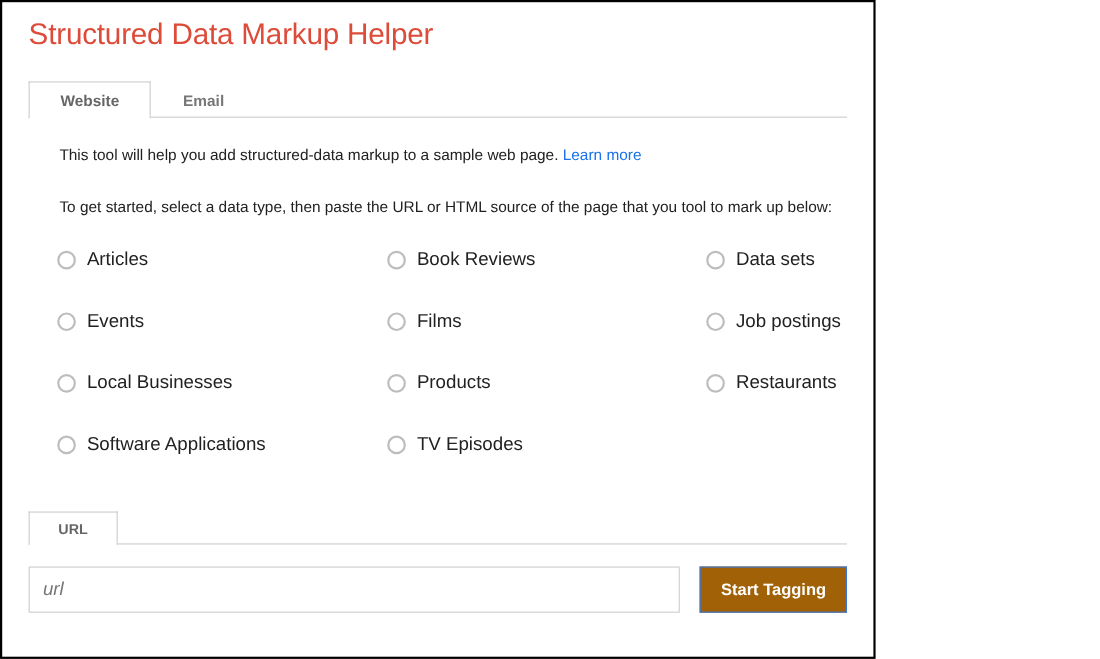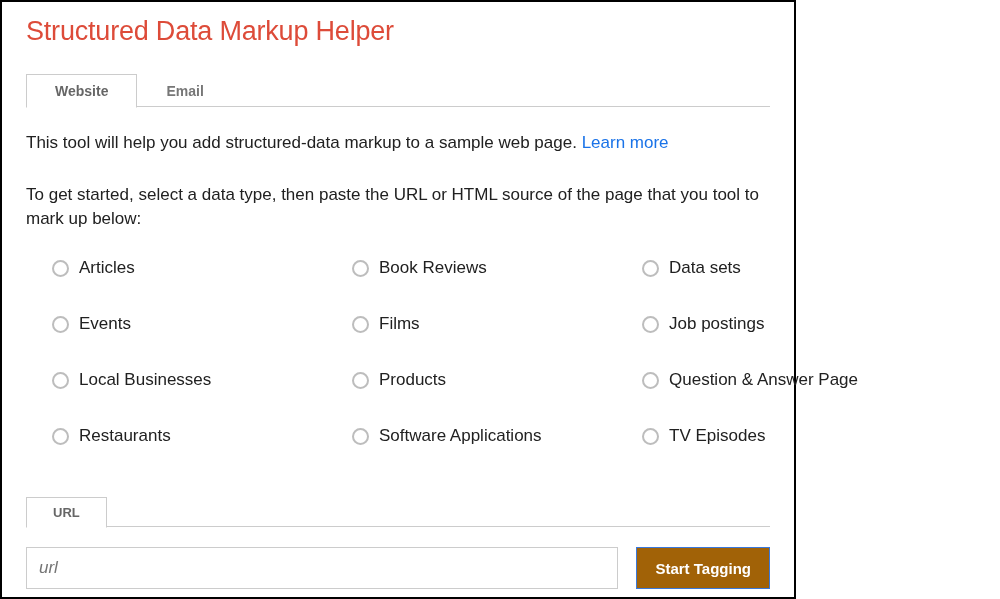--- a/index.html
+++ b/index.html
@@ -48,24 +48,25 @@
     }
     .tab.active {
       background: #fff;
       border: 1px solid #ccc;
       border-bottom: 1px solid #fff;
       z-index: 2;
       color: #666;
     }
 
     .intro {
-      font-size: 17px;
+      font-size: 14px;
       color: #212121;
       margin-bottom: 28px;
       line-height: 1.4;
+      margin-left: 28px;
     }
     .intro .link {
       color: #1a73e8;
       text-decoration: none;
       cursor: pointer;
     }
 
     
     .grid {
       display: grid;
@@ -167,24 +168,20 @@
     </div>
 
     <div class="opt">
       <span class="radio"></span>
       <span class="opt-label">Local Businesses</span>
     </div>
     <div class="opt">
       <span class="radio"></span>
       <span class="opt-label">Products</span>
     </div>
-    <div class="opt">
-      <span class="radio"></span>
-      <span class="opt-label">Question &amp; Answer Page</span>
-    </div>
 
     <div class="opt">
       <span class="radio"></span>
       <span class="opt-label">Restaurants</span>
     </div>
     <div class="opt">
       <span class="radio"></span>
       <span class="opt-label">Software Applications</span>
     </div>
     <div class="opt">

